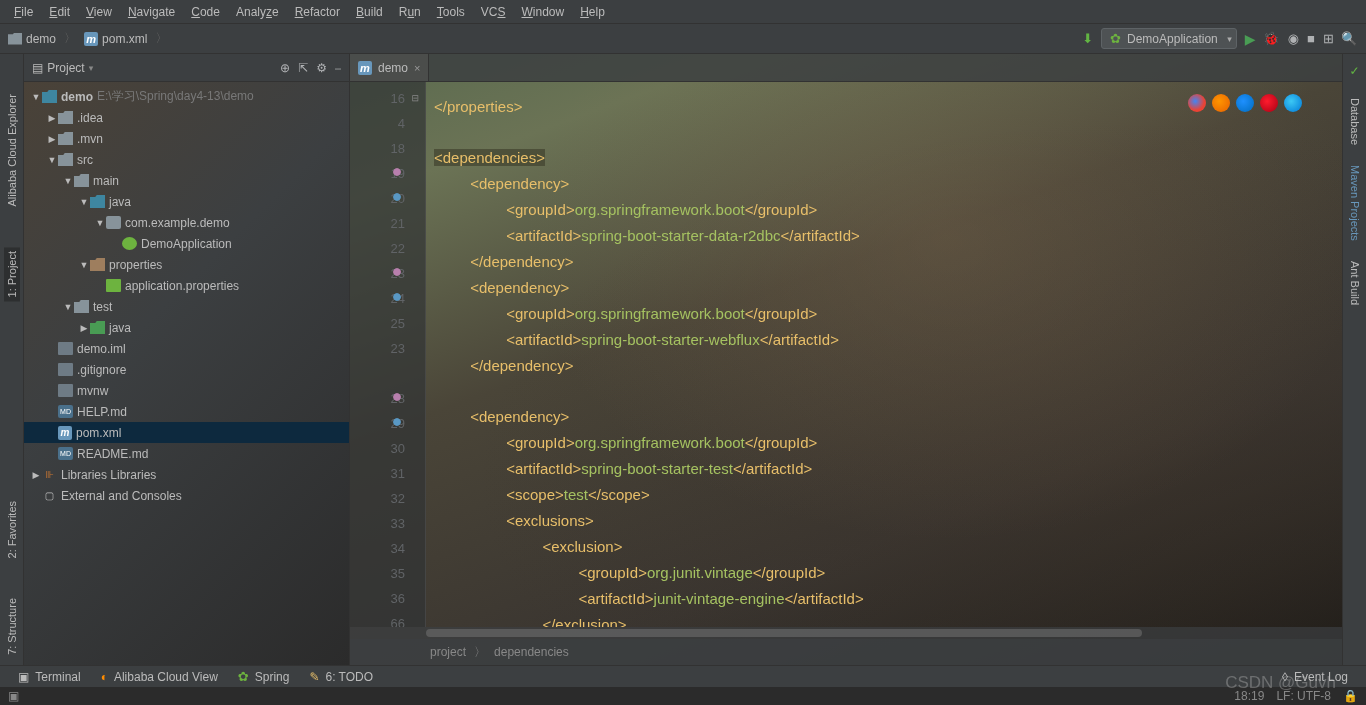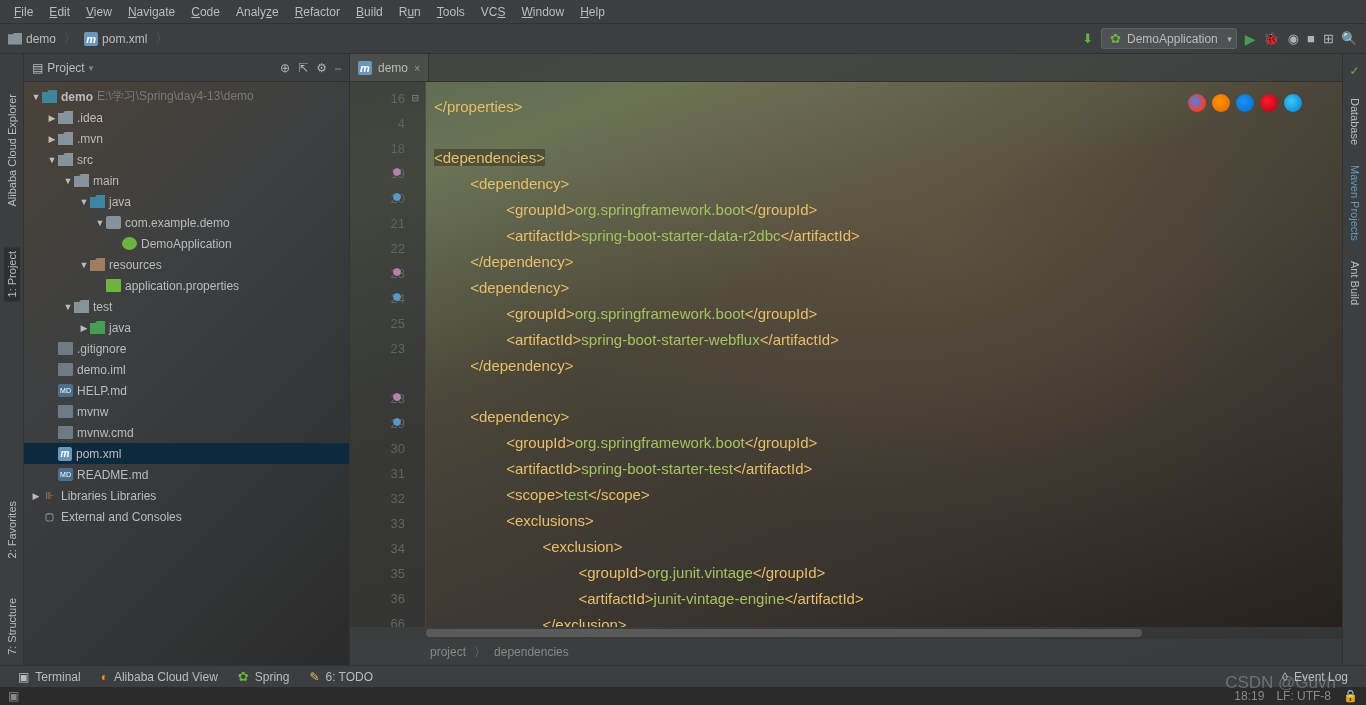--- a/index.html
+++ b/index.html
@@ -187,21 +187,21 @@
         </div>
       <div class="tree-row">
           <span class="indent" style="width:92px"></span>
           <span class="fico spring"></span>
           <span class="tree-label">DemoApplication</span>
         </div>
       <div class="tree-row">
           <span class="indent" style="width:48px"></span>
           <span class="tw">▼</span>
           <span class="fico folder" style="background:#9e7e5e"></span>
-          <span class="tree-label">resources</span>
+          <span class="tree-label">properties</span>
         </div>
       <div class="tree-row">
           <span class="indent" style="width:76px"></span>
           <span class="fico file" style="background:#6db33f"></span>
           <span class="tree-label">application.properties</span>
         </div>
       <div class="tree-row">
           <span class="indent" style="width:32px"></span>
           <span class="tw">▼</span>
           <span class="fico folder"></span>
@@ -209,41 +209,36 @@
         </div>
       <div class="tree-row">
           <span class="indent" style="width:48px"></span>
           <span class="tw">▶</span>
           <span class="fico folder" style="background:#499c54"></span>
           <span class="tree-label">java</span>
         </div>
       <div class="tree-row">
           <span class="indent" style="width:28px"></span>
           <span class="fico file"></span>
+          <span class="tree-label">demo.iml</span>
+        </div>
+      <div class="tree-row">
+          <span class="indent" style="width:28px"></span>
+          <span class="fico file"></span>
           <span class="tree-label">.gitignore</span>
         </div>
       <div class="tree-row">
           <span class="indent" style="width:28px"></span>
           <span class="fico file"></span>
-          <span class="tree-label">demo.iml</span>
+          <span class="tree-label">mvnw</span>
         </div>
       <div class="tree-row">
           <span class="indent" style="width:28px"></span>
           <span class="fico md">MD</span>
           <span class="tree-label">HELP.md</span>
-        </div>
-      <div class="tree-row">
-          <span class="indent" style="width:28px"></span>
-          <span class="fico file"></span>
-          <span class="tree-label">mvnw</span>
-        </div>
-      <div class="tree-row">
-          <span class="indent" style="width:28px"></span>
-          <span class="fico file"></span>
-          <span class="tree-label">mvnw.cmd</span>
         </div>
       <div class="tree-row sel">
           <span class="indent" style="width:28px"></span>
           <span class="m-ico" style="width:14px;height:14px;font-size:10px">m</span>
           <span class="tree-label" style="margin-left:4px">pom.xml</span>
         </div>
       <div class="tree-row">
           <span class="indent" style="width:28px"></span>
           <span class="fico md">MD</span>
           <span class="tree-label">README.md</span>

